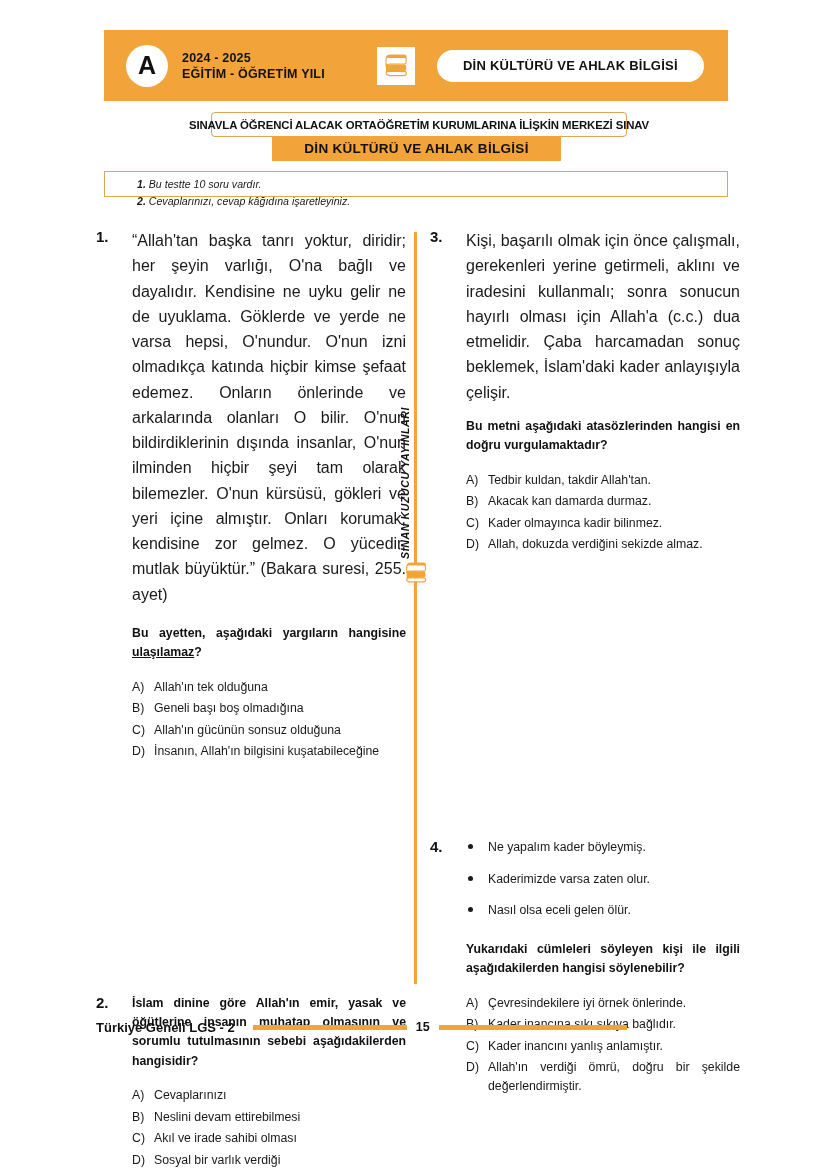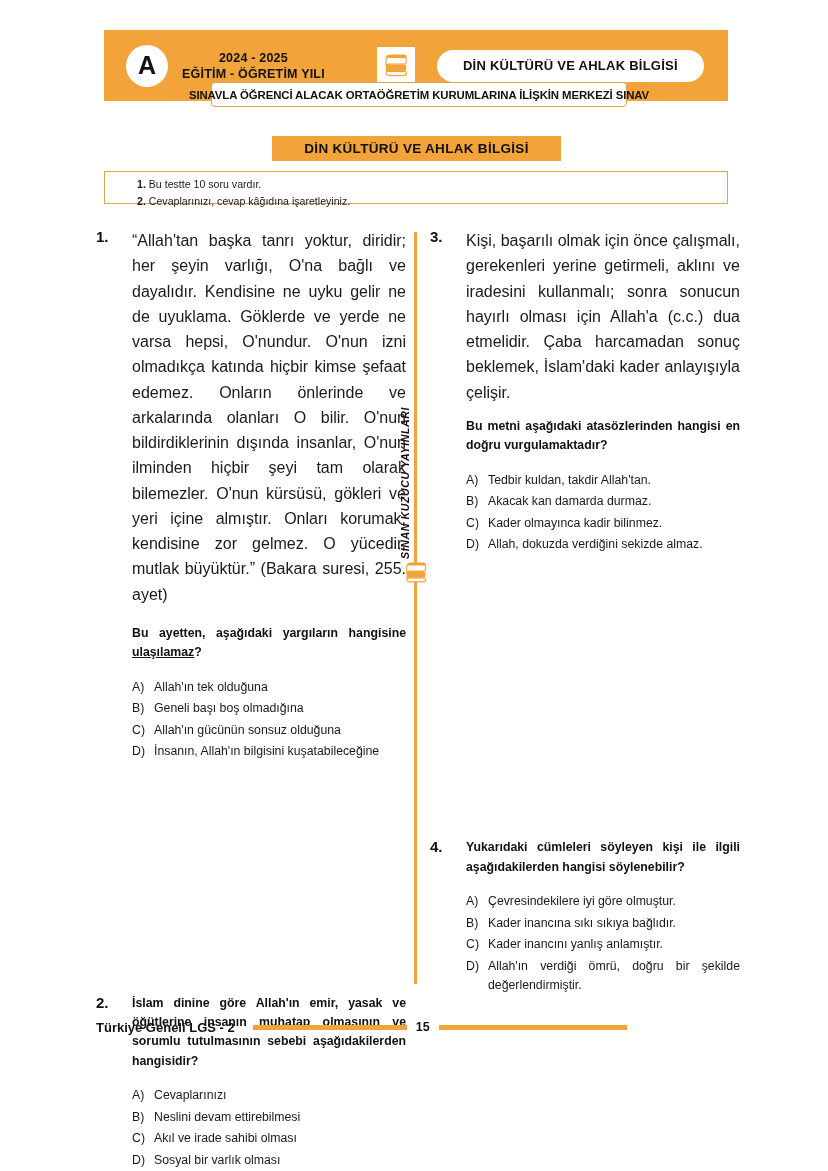--- a/index.html
+++ b/index.html
@@ -42,21 +42,21 @@
     align-items: center;
     justify-content: center;
     font-size: 25px;
     font-weight: bold;
     color: #111;
     letter-spacing: 0;
     flex: 0 0 auto;
   }
   .year-block {
     margin-left: 14px;
-    text-align: center;
+    text-align: left;
     font-size: 12.5px;
     font-weight: bold;
     line-height: 1.28;
     color: #111;
     letter-spacing: .2px;
     flex: 0 0 auto;
   }
   .header-logo-box {
     width: 38px;
     height: 38px;
@@ -78,21 +78,21 @@
     font-size: 13px;
     font-weight: bold;
     color: #111;
     letter-spacing: .25px;
     flex: 0 0 auto;
   }
 
   .subtitle-bar {
     position: absolute;
     left: 211px;
-    top: 82px;
+    top: 112px;
     width: 416px;
     height: 25px;
     background: #ffffff;
     border: 1px solid #D9A84E;
     border-radius: 4px;
     display: flex;
     align-items: center;
     justify-content: center;
     font-size: 11.4px;
     font-weight: bold;
@@ -116,24 +116,25 @@
     font-weight: bold;
     color: #111;
     letter-spacing: .3px;
   }
 
   .instructions {
     position: absolute;
     left: 104px;
     top: 171px;
     width: 624px;
-    height: 33px;
+    height: 26px;
     border: 1px solid #D9A84E;
     box-sizing: border-box;
     padding: 5px 0 0 32px;
+    font-style: italic;
   }
   .instructions p {
     margin: 0 0 2px 0;
     font-size: 10.6px;
     line-height: 1.42;
     color: #1a1a1a;
   }
   .instructions p b {
     font-weight: bold;
   }
@@ -368,21 +369,21 @@
       </ul>
     </div>
 
     <div class="q" style="margin-top: 232px;">
       <div class="q-num">2.</div>
       <p class="q-stem" style="margin-top:0;">İslam dinine göre Allah'ın emir, yasak ve öğütlerine insanın muhatap olmasının ve sorumlu tutulmasının sebebi aşağıdakilerden hangisidir?</p>
       <ul class="opts">
         <li><span class="lbl">A)</span><span>Cevaplarınızı</span></li>
         <li><span class="lbl">B)</span><span>Neslini devam ettirebilmesi</span></li>
         <li><span class="lbl">C)</span><span>Akıl ve irade sahibi olması</span></li>
-        <li><span class="lbl">D)</span><span>Sosyal bir varlık olması</span></li>
+        <li><span class="lbl">D)</span><span>Sosyal bir varlık verdiği</span></li>
       </ul>
     </div>
 
   </div>
 
   <div class="col col-right">
 
     <div class="q">
       <div class="q-num">3.</div>
       <p class="q-passage">Kişi, başarılı olmak için önce çalışmalı, gerekenleri yerine getirmeli, aklını ve iradesini kullanmalı; sonra sonucun hayırlı olması için Allah'a (c.c.) dua etmelidir. Çaba harcamadan sonuç beklemek, İslam'daki kader anlayışıyla çelişir.</p>
@@ -390,23 +391,28 @@
       <ul class="opts">
         <li><span class="lbl">A)</span><span>Tedbir kuldan, takdir Allah'tan.</span></li>
         <li><span class="lbl">B)</span><span>Akacak kan damarda durmaz.</span></li>
         <li><span class="lbl">C)</span><span>Kader olmayınca kadir bilinmez.</span></li>
         <li><span class="lbl">D)</span><span>Allah, dokuzda verdiğini sekizde almaz.</span></li>
       </ul>
     </div>
 
     <div class="q" style="margin-top: 284px;">
       <div class="q-num">4.</div>
+      <ul class="bullets">
+        <li><span class="dot"></span><span>Ne yapalım kader böyleymiş.</span></li>
+        <li><span class="dot"></span><span>Kaderimizde varsa zaten olur.</span></li>
+        <li><span class="dot"></span><span>Nasıl olsa eceli gelen ölür.</span></li>
+      </ul>
       <p class="q-stem" style="margin-top:20px;">Yukarıdaki cümleleri söyleyen kişi ile ilgili aşağıdakilerden hangisi söylenebilir?</p>
       <ul class="opts">
-        <li><span class="lbl">A)</span><span>Çevresindekilere iyi göre olmuştur.</span></li>
+        <li><span class="lbl">A)</span><span>Çevresindekilere iyi örnek önlerinde.</span></li>
         <li><span class="lbl">B)</span><span>Kader inancına sıkı sıkıya bağlıdır.</span></li>
         <li><span class="lbl">C)</span><span>Kader inancını yanlış anlamıştır.</span></li>
         <li class="justify-both"><span class="lbl">D)</span><span>Allah'ın verdiği ömrü, doğru bir şekilde değerlendirmiştir.</span></li>
       </ul>
     </div>
 
   </div>
 
   <div class="footer">
     <div class="footer-title">Türkiye Geneli LGS - 2</div>

